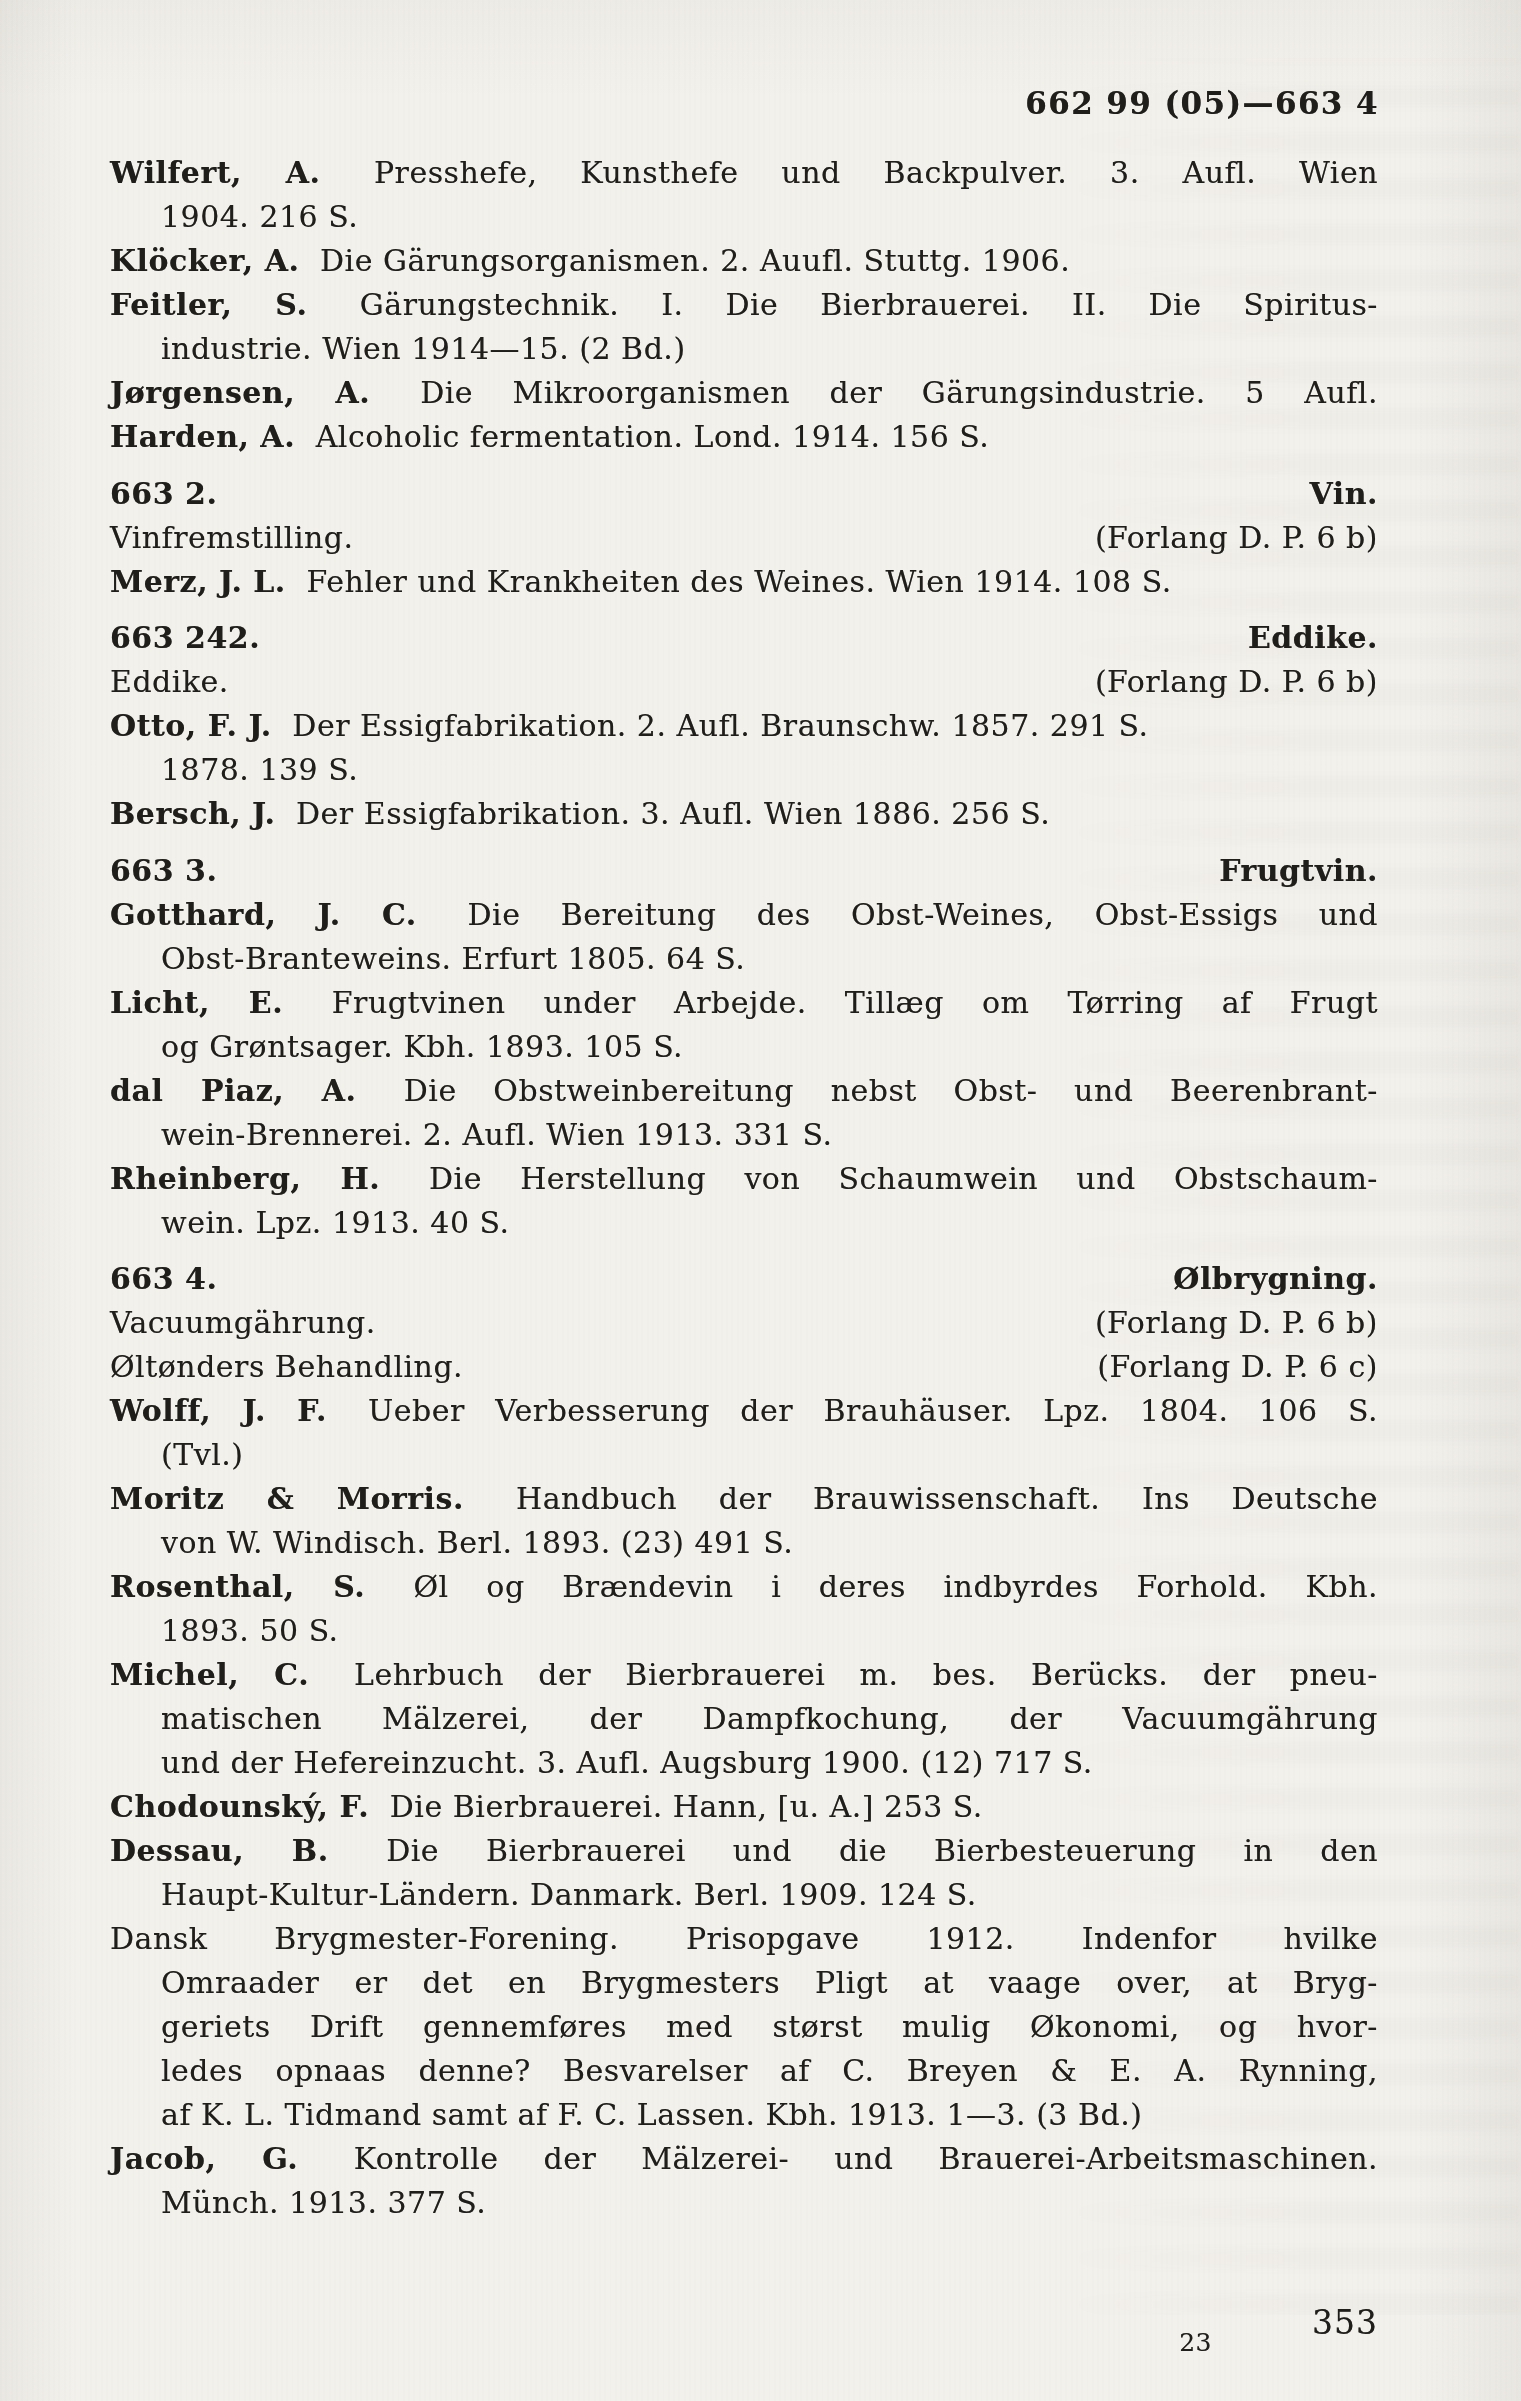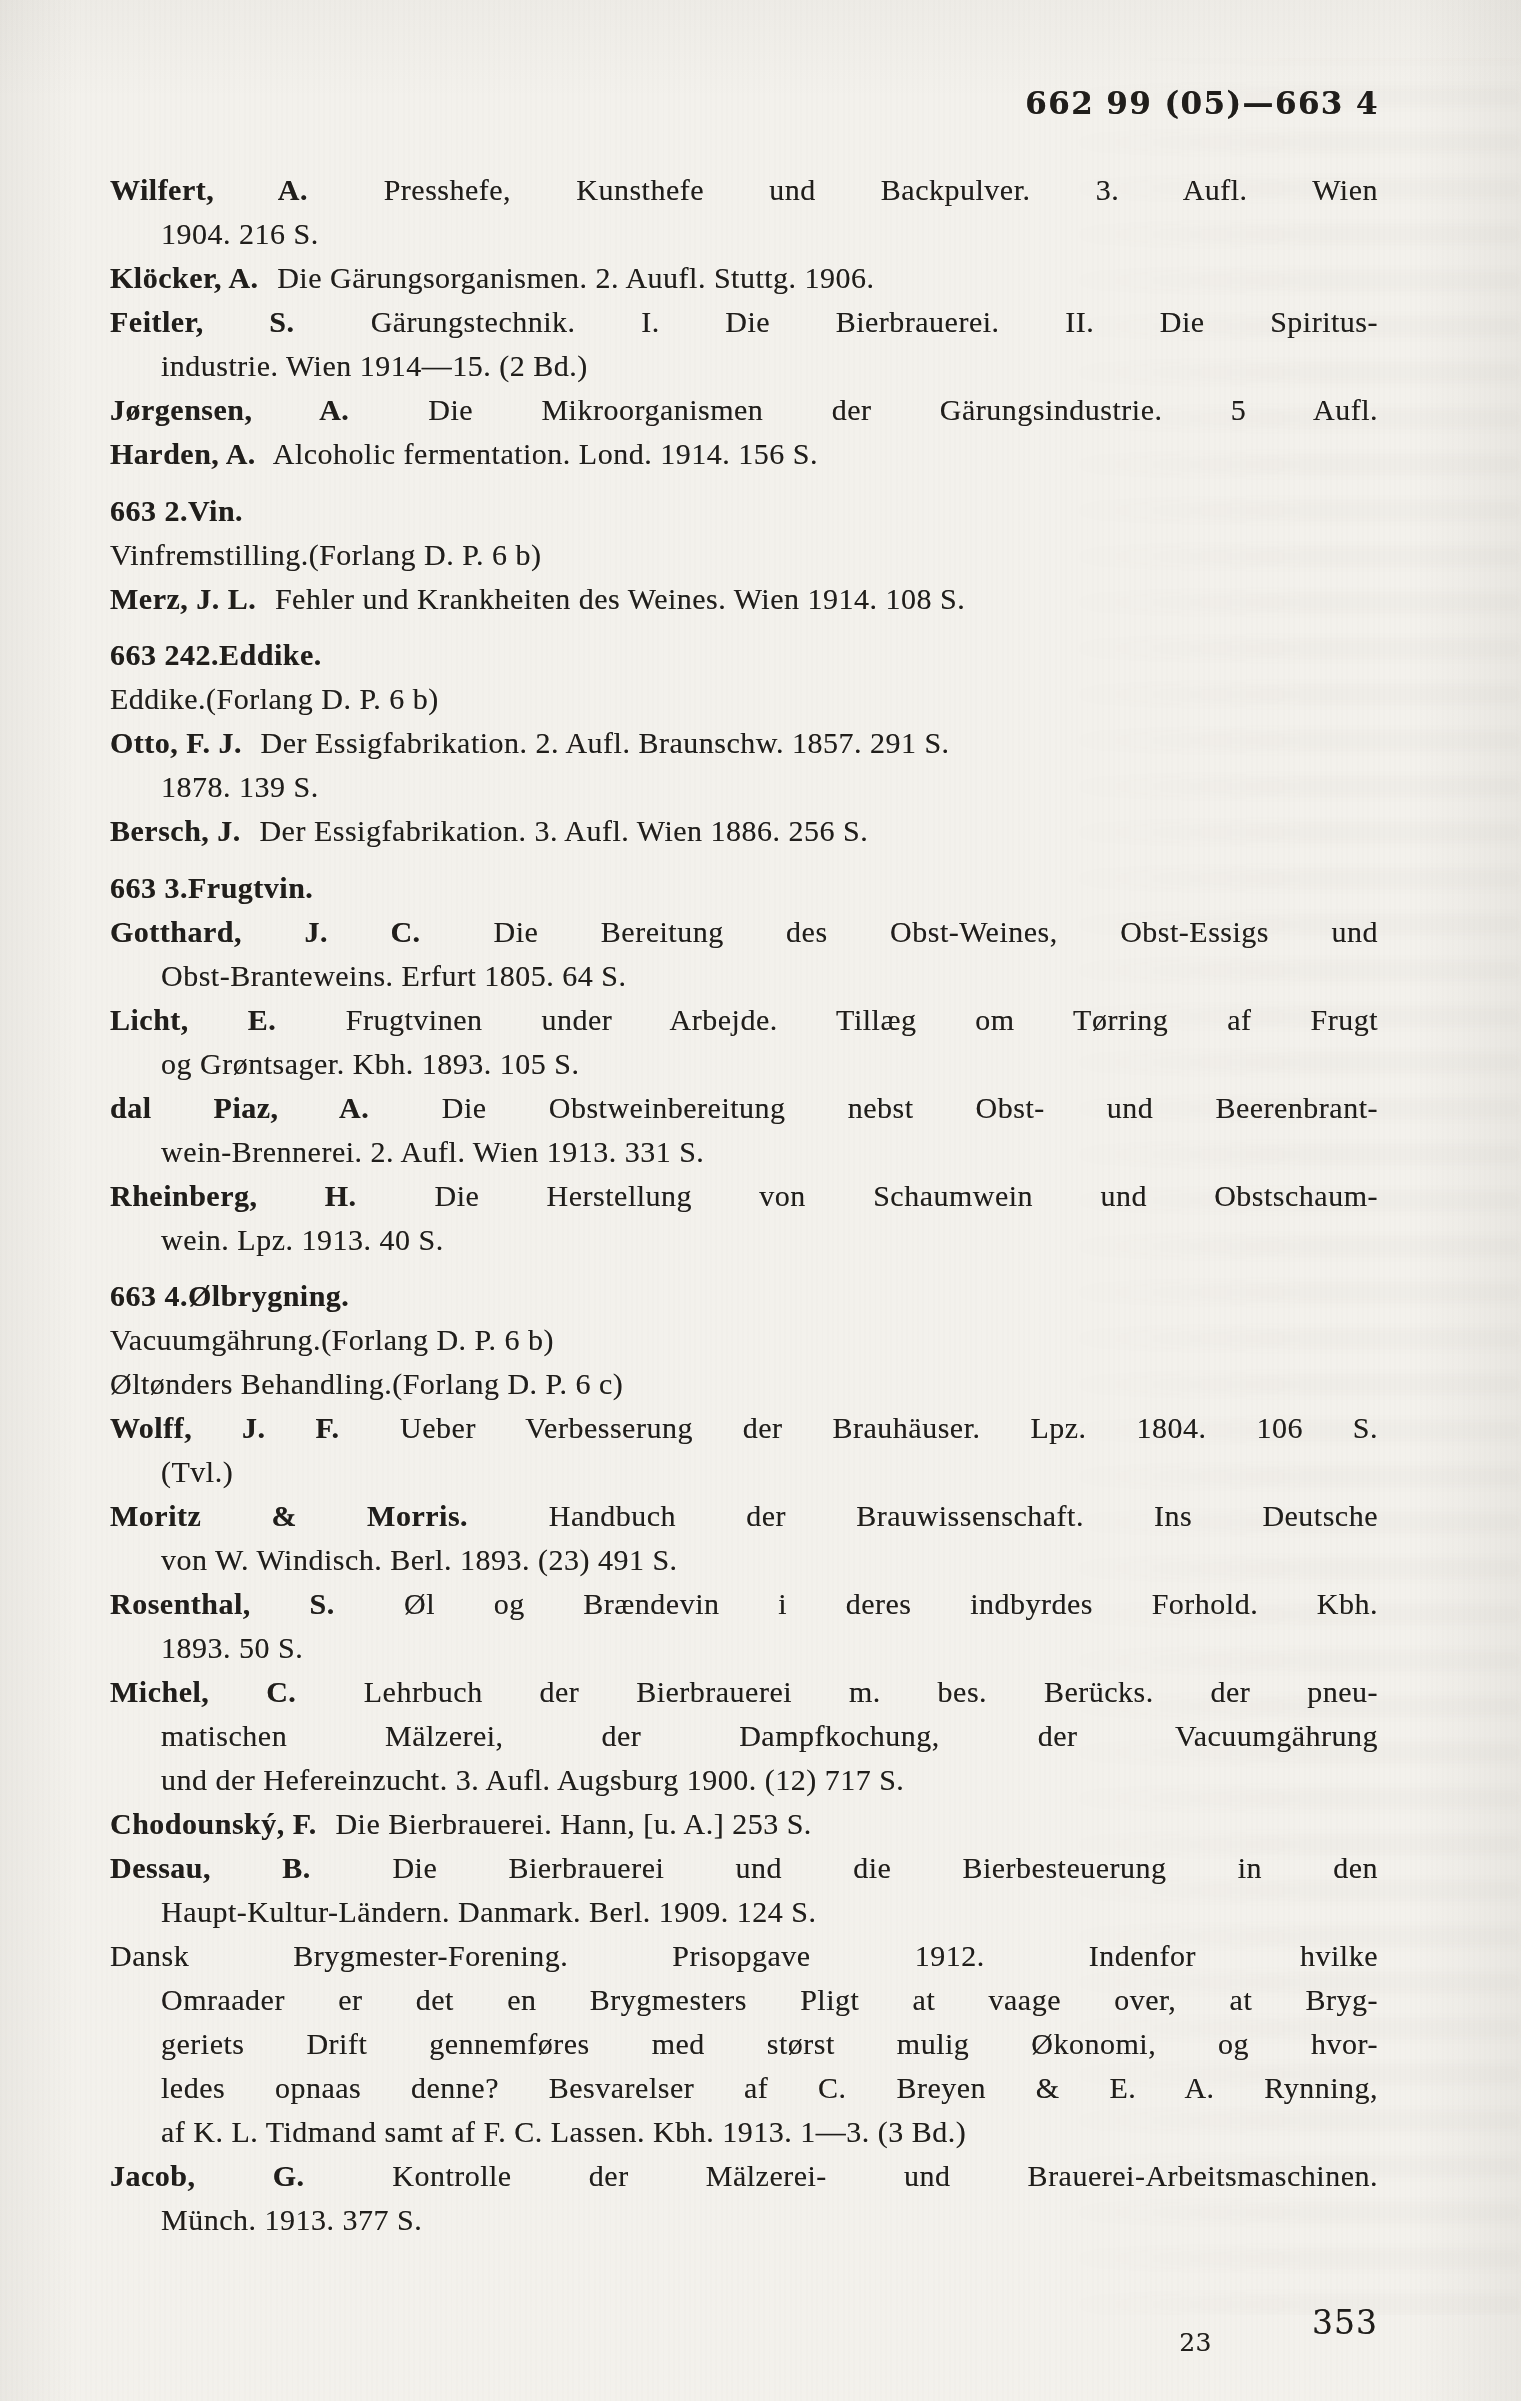--- a/index.html
+++ b/index.html
@@ -26,33 +26,33 @@
     opacity:.55;
     mask-image:linear-gradient(90deg, rgba(0,0,0,0), #000 55%);
     -webkit-mask-image:linear-gradient(90deg, rgba(0,0,0,0), #000 55%);
   }
   .classmark{
     position:absolute;top:85px;right:143px;
     font-size:31px;font-weight:700;letter-spacing:1.4px;
     text-shadow:0 0 0.5px rgba(20,18,15,.55);
   }
   main{
-    position:absolute;left:110px;top:168px;width:1268px;font-family:Liberation Serif, serif;
+    position:absolute;left:110px;top:151px;width:1268px;
   }
   .entry{margin:0;}
   .line{
     font-size:30px;line-height:44px;letter-spacing:0.5px;
     text-align:justify;text-align-last:justify;
     text-shadow:0 0 0.5px rgba(20,18,15,.45);
   }
   .line.lastline{text-align-last:left;}
   .line.cont{padding-left:51px;}
   .author{font-weight:700;padding-right:10.6px;}
   .row{
-    display:flex;align-items:baseline;
+    display:flex;justify-content:space-between;align-items:baseline;
     font-size:30px;line-height:44px;letter-spacing:0.5px;
     text-shadow:0 0 0.5px rgba(20,18,15,.45);
   }
   .row.section{font-weight:700;margin-top:12.5px;}
   .pagenum{
     position:absolute;left:110px;top:2303px;width:1268px;
     text-align:right;font-size:33px;letter-spacing:1px;
     text-shadow:0 0 0.5px rgba(20,18,15,.45);
   }
   .signum{

